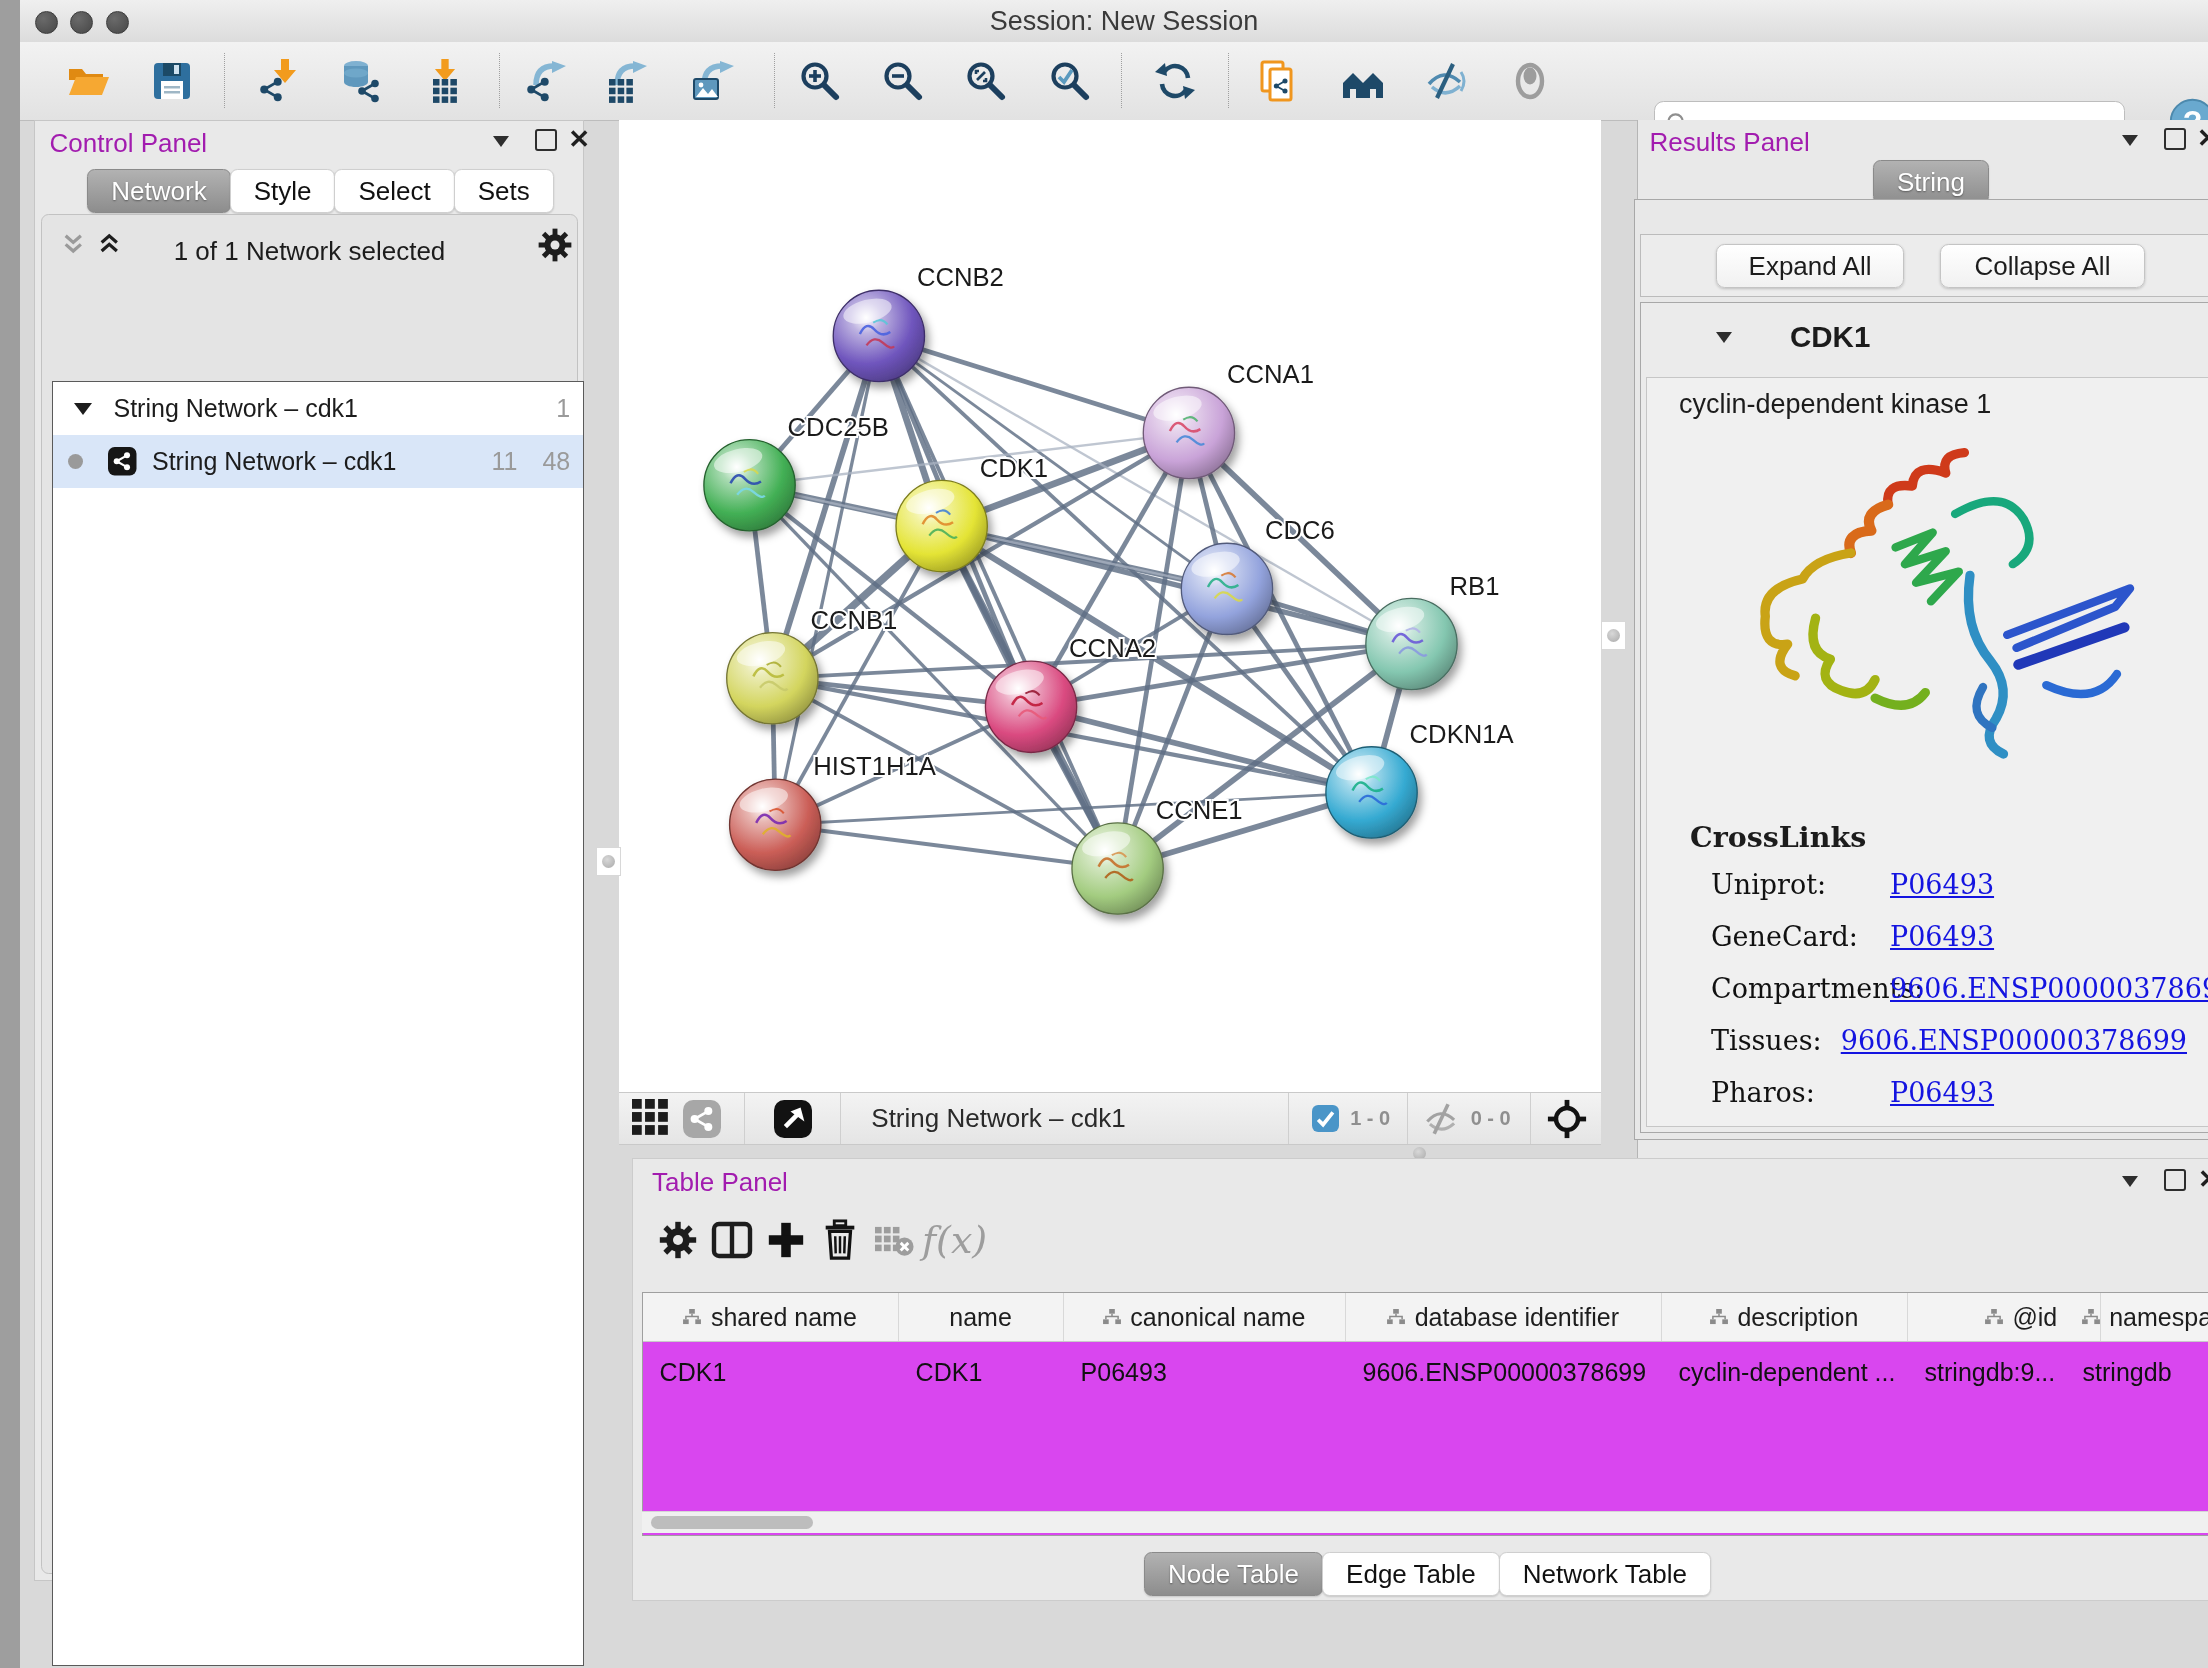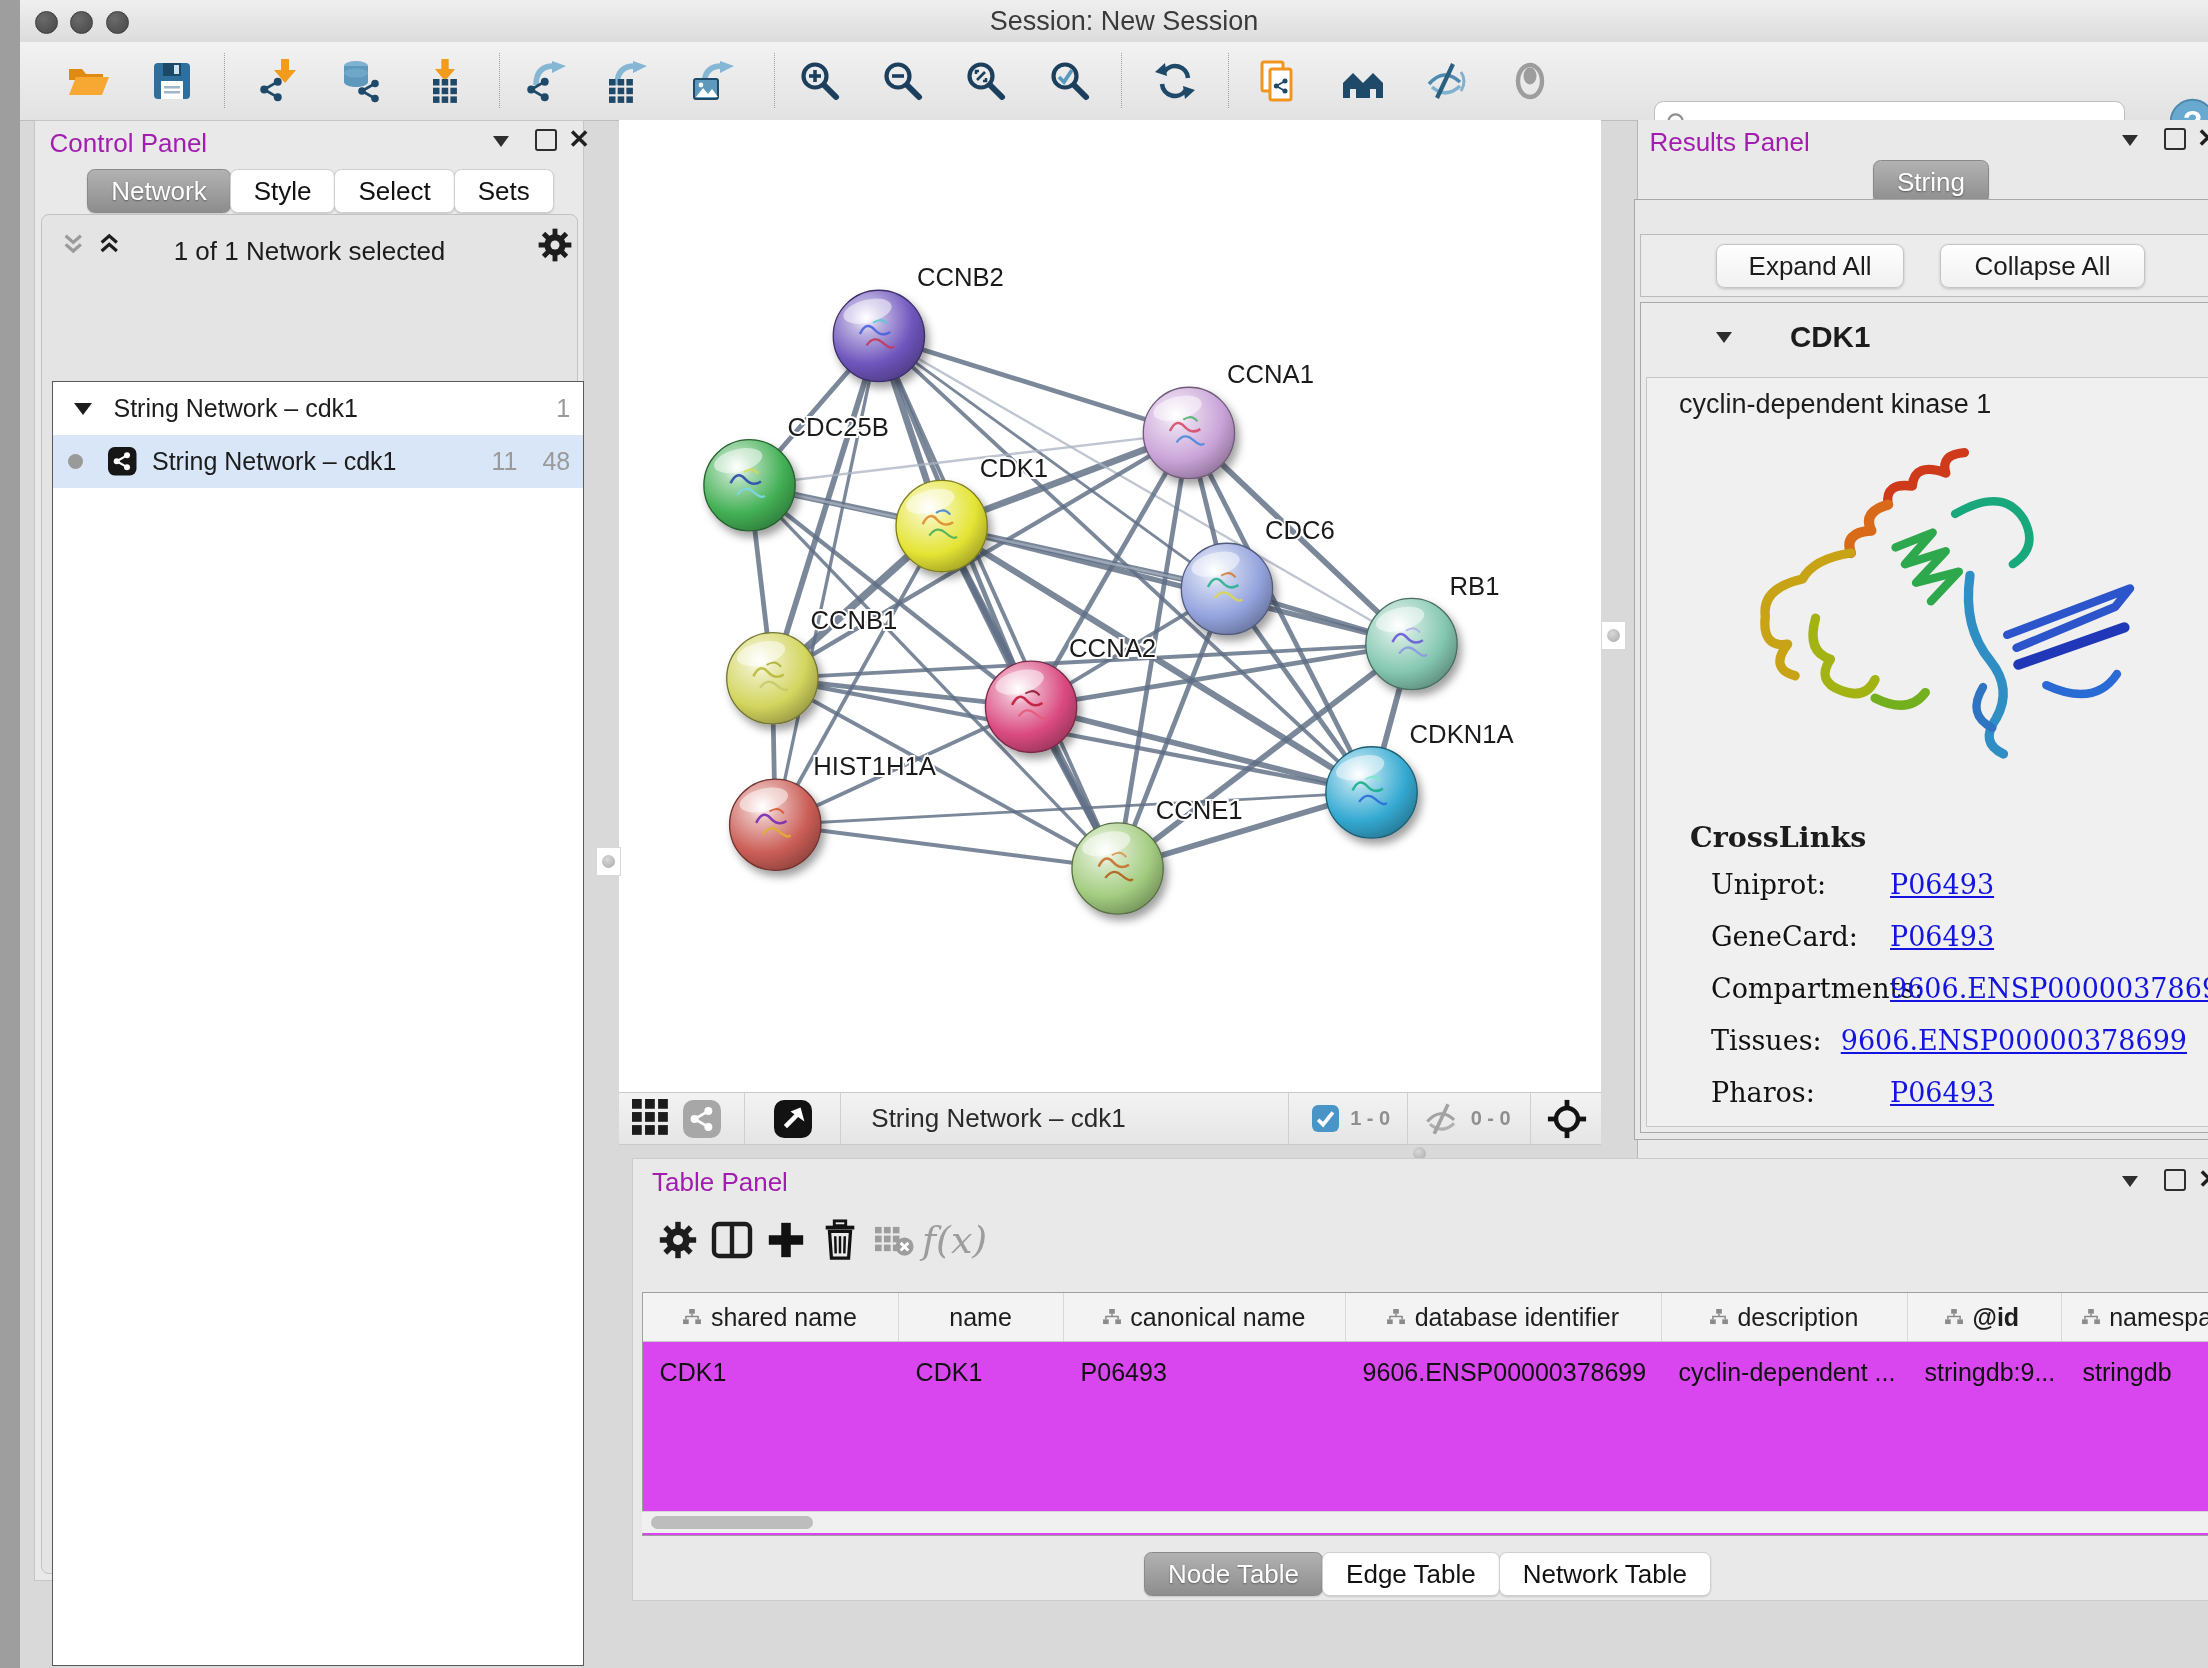--- a/index.html
+++ b/index.html
@@ -769,21 +769,21 @@
             <svg width="18" height="16" viewBox="0 0 19 17">
               <g fill="#8b8b8b">
                 <rect x="6.5" y="0" width="6" height="5"></rect>
                 <rect x="0" y="11" width="6" height="5"></rect>
                 <rect x="13" y="11" width="6" height="5"></rect>
               </g>
               <path d="M9.5 5 v3 M3 11 v-3 h13 v3" stroke="#8b8b8b" stroke-width="1.6" fill="none"></path>
             </svg>
             <span>description</span>
           </div>
-          <div class="th" style="left: 1261px; width: 158px; font-weight: bold;">
+          <div class="th" style="left: 1300px; width: 158px;">
             <svg width="18" height="16" viewBox="0 0 19 17">
               <g fill="#8b8b8b">
                 <rect x="6.5" y="0" width="6" height="5"></rect>
                 <rect x="0" y="11" width="6" height="5"></rect>
                 <rect x="13" y="11" width="6" height="5"></rect>
               </g>
               <path d="M9.5 5 v3 M3 11 v-3 h13 v3" stroke="#8b8b8b" stroke-width="1.6" fill="none"></path>
             </svg>
             <span>@id</span>
           </div>

